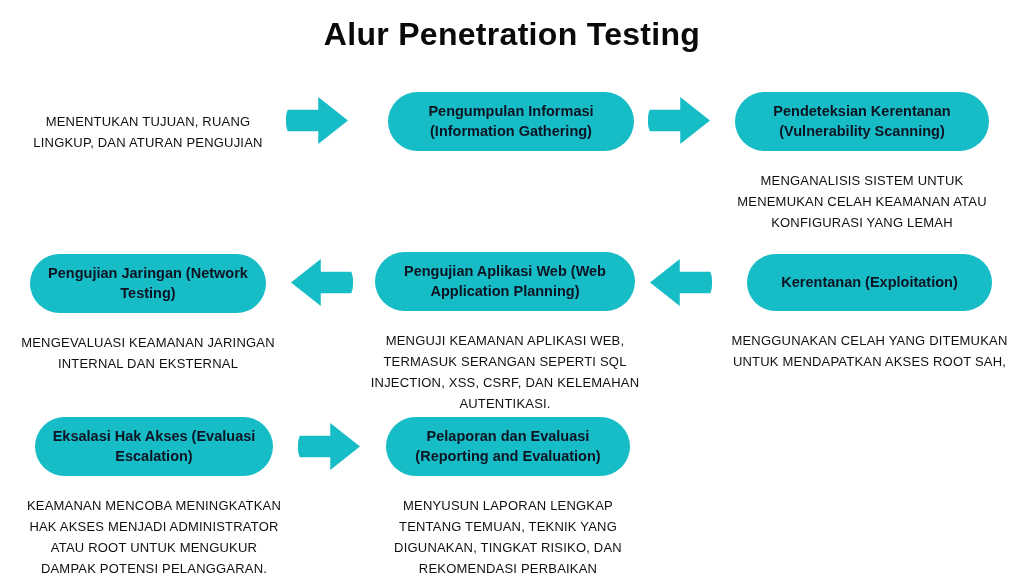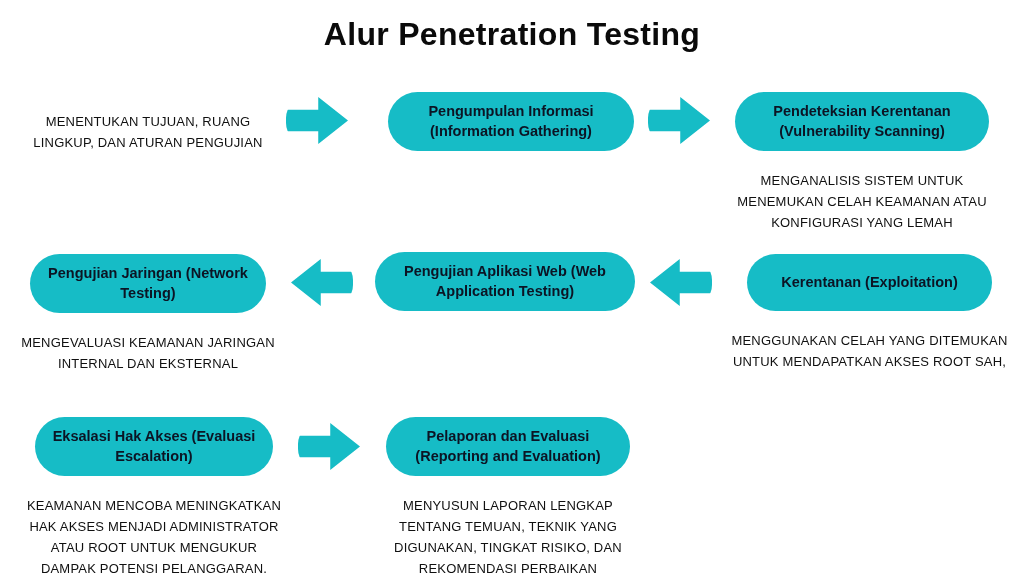--- a/index.html
+++ b/index.html
@@ -81,22 +81,23 @@
     <div class="pill" style="width:236px;">
       <span>Pengujian Jaringan (Network Testing)</span>
     </div>
     <div class="desc">MENGEVALUASI KEAMANAN JARINGAN INTERNAL DAN EKSTERNAL</div>
   </div>
 
   <div class="arrow left" style="left:291px; top:259px;"></div>
 
   <div class="step" style="left:355px; top:252px; width:300px;">
     <div class="pill" style="width:260px;">
-      <span>Pengujian Aplikasi Web (Web Application Testing)</span>
+      <span>Pengujian Aplikasi Web (Web Application Planning)</span>
     </div>
+    <div class="desc">MENGUJI KEAMANAN APLIKASI WEB, TERMASUK SERANGAN SEPERTI SQL INJECTION, XSS, CSRF, DAN KELEMAHAN AUTENTIKASI.</div>
   </div>
 
   <div class="arrow left" style="left:650px; top:259px;"></div>
 
   <div class="step" style="left:727px; top:254px; width:285px;">
     <div class="pill" style="width:245px;">
       <span>Kerentanan (Exploitation)</span>
     </div>
     <div class="desc">MENGGUNAKAN CELAH YANG DITEMUKAN UNTUK MENDAPATKAN AKSES ROOT SAH,</div>
   </div>

